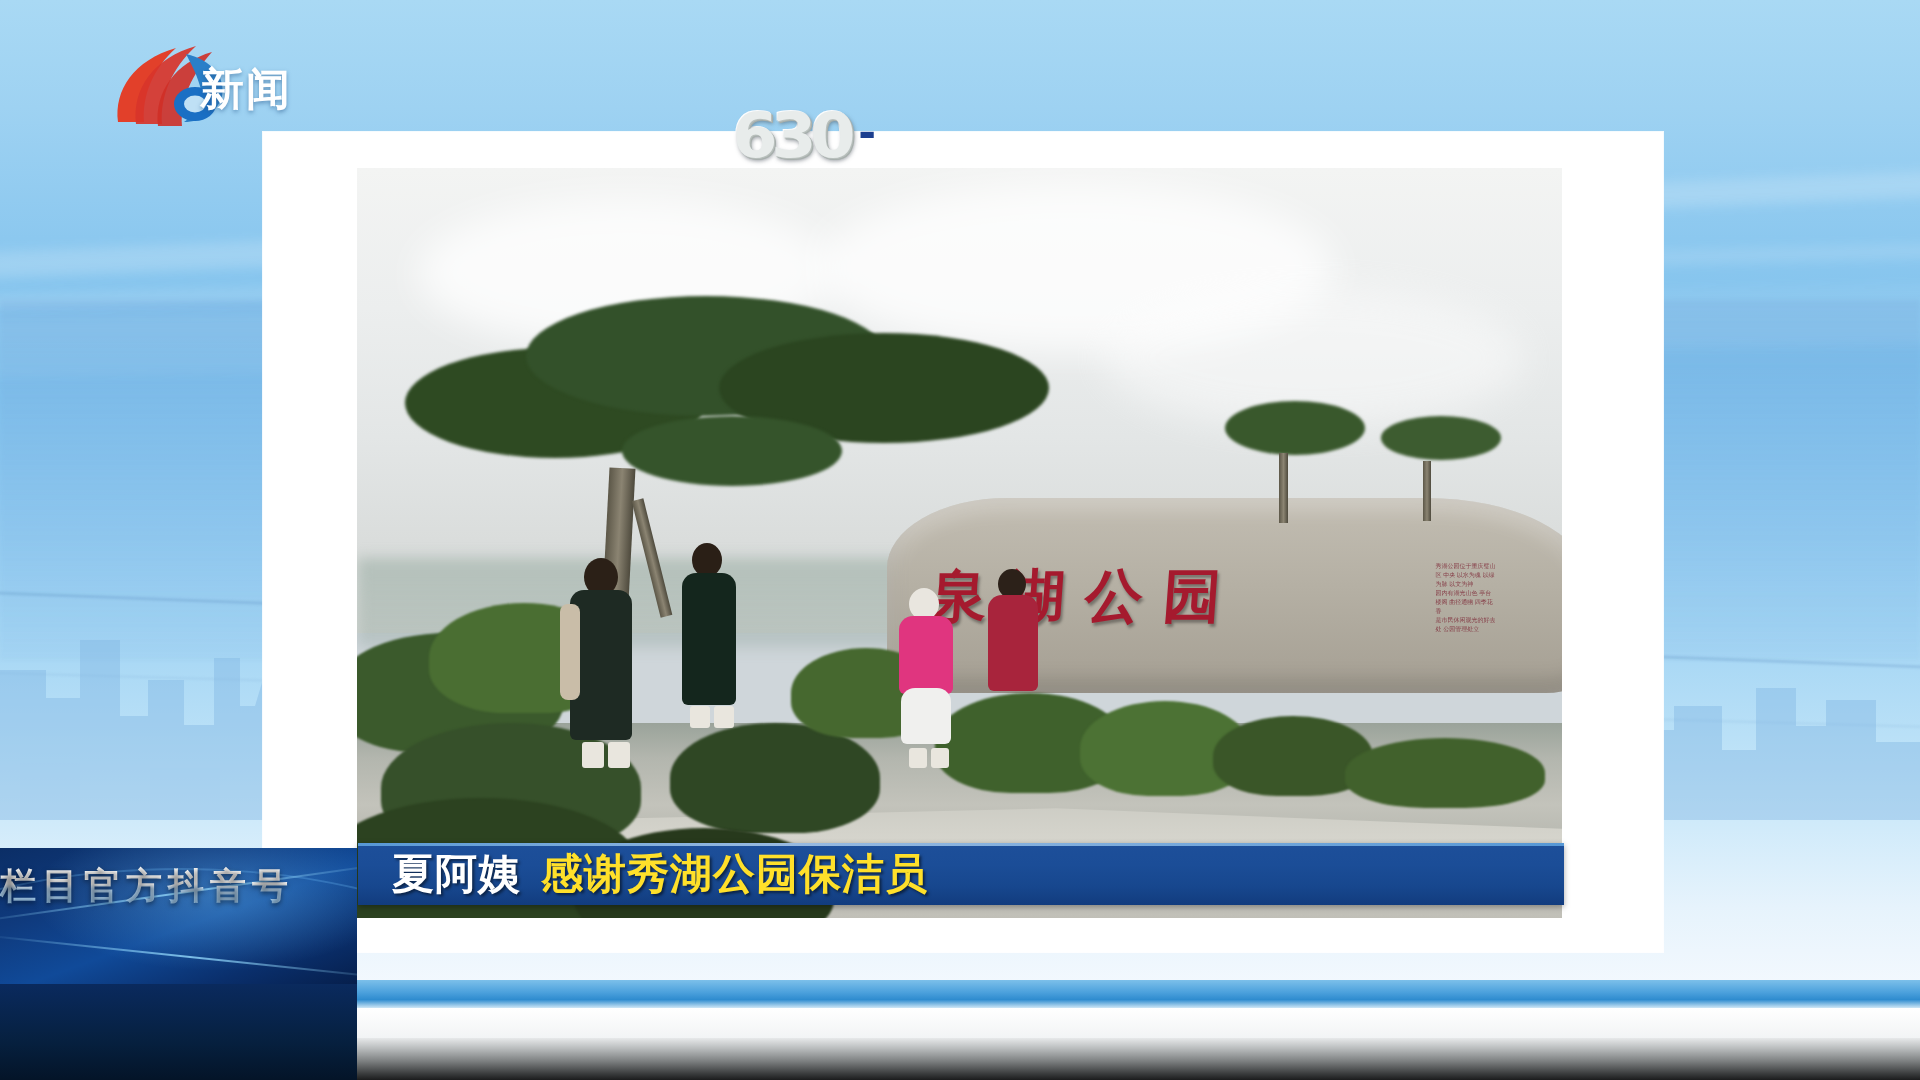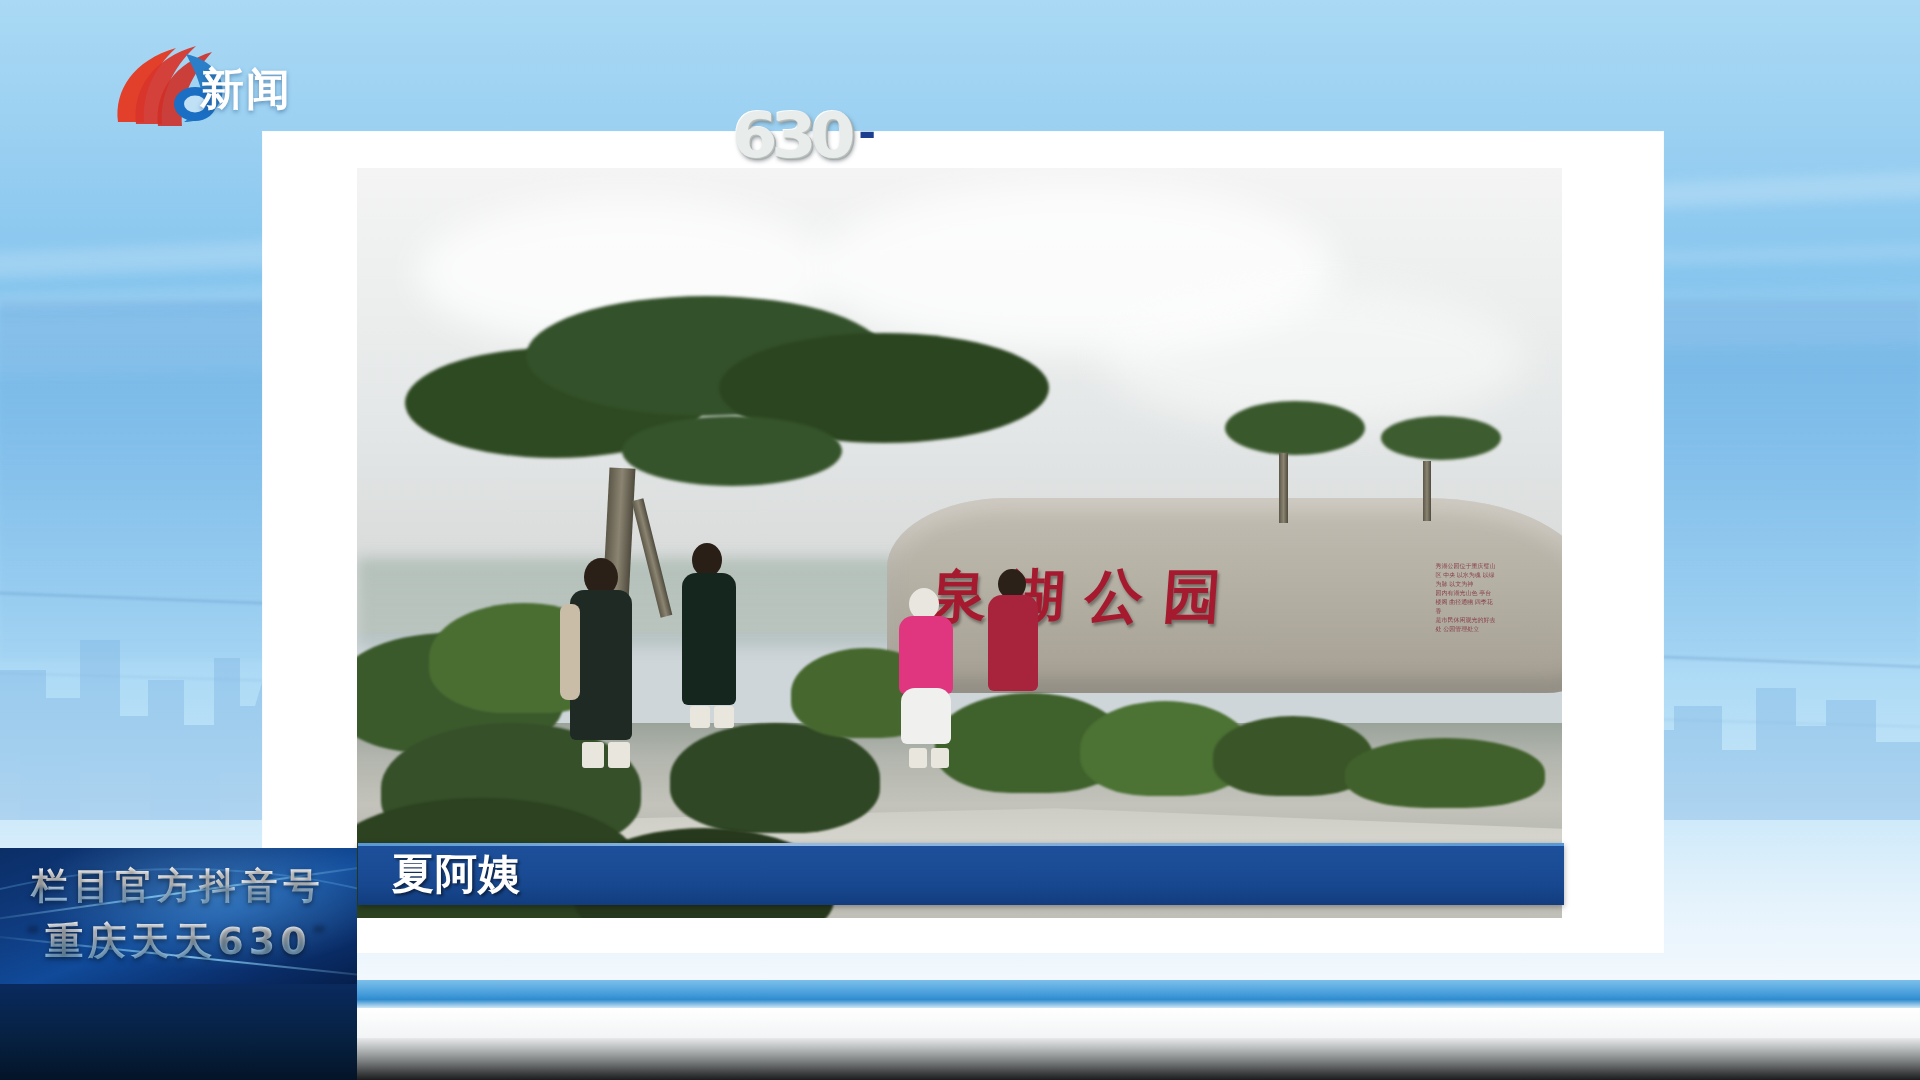--- a/index.html
+++ b/index.html
@@ -197,21 +197,21 @@
   .badge-arc{
     position:absolute; border-radius:50%;
     border:2px solid rgba(120,200,255,.45);
   }
   .badge-line{
     position:absolute; height:2px;
     background:linear-gradient(90deg,rgba(130,210,255,0),rgba(150,220,255,.8),rgba(130,210,255,0));
     filter:blur(.5px);
   }
   #badge-line1{
-    position:absolute; left:0; right:0; top:14px; text-align:center;
+    position:absolute; left:0; right:0; top:14px; text-align:left;
     font-family:"DejaVu Sans","Liberation Sans",sans-serif;
     font-size:36px; font-weight:bold; letter-spacing:6px;
     background:linear-gradient(180deg,#ffffff 0%,#ffffff 45%,#b9d9f5 55%,#8fc4ef 100%);
     -webkit-background-clip:text; background-clip:text; color:transparent;
     text-shadow:0 2px 5px rgba(0,0,0,.5);
   }
   #badge-line2{
     position:absolute; left:0; right:0; top:68px; text-align:center;
     font-family:"DejaVu Sans","Liberation Sans",sans-serif;
     font-size:38px; font-weight:bold; letter-spacing:5px;
@@ -375,31 +375,29 @@
   </svg>
   <div id="station-name">新闻</div>
 
   <div id="program-logo">
     <span id="logo-630">630</span>
     <span id="logo-dash">-</span>
   </div>
 
   <div id="title-bar">
     <span class="t-primary">夏阿姨</span>
+    <span class="t-secondary">感谢秀湖公园保洁员</span>
   </div>
 
   <div id="douyin-badge">
     <div class="badge-arc" style="left:-120px; top:-90px; width:600px; height:340px;"></div>
     <div class="badge-arc" style="left:-180px; top:20px;  width:720px; height:300px; border-color:rgba(120,200,255,.25);"></div>
     <div class="badge-line" style="left:-40px; top:44px;  width:440px; transform:rotate(-8deg);"></div>
     <div class="badge-line" style="left:-20px; top:108px; width:420px; transform:rotate(6deg);"></div>
     <div id="badge-line1">栏目官方抖音号</div>
-    <div id="badge-line2">
-      <span class="quote">“</span><span>重庆天天630</span><span class="quote">”</span>
-    </div>
   </div>
 
   <div id="bottom-left-fill"></div>
   <div id="bottom-blue-strip"></div>
   <div id="bottom-white"></div>
   <div id="bottom-dark"></div>
 
 </div>
 
 </body></html>

